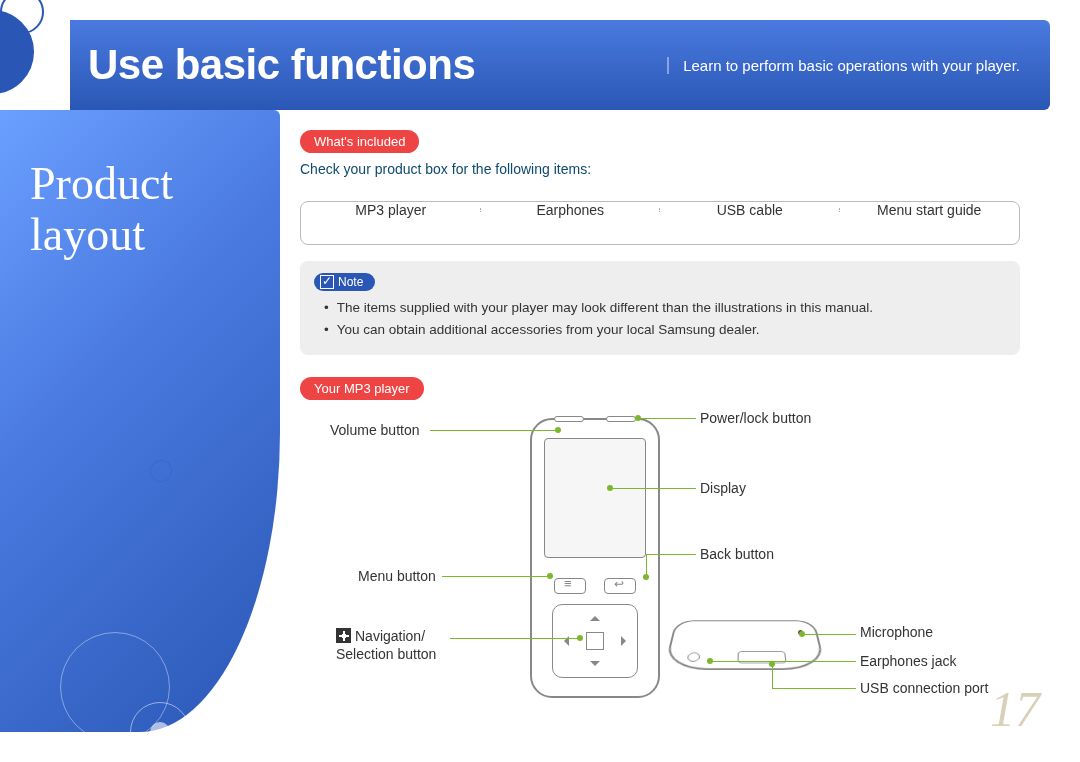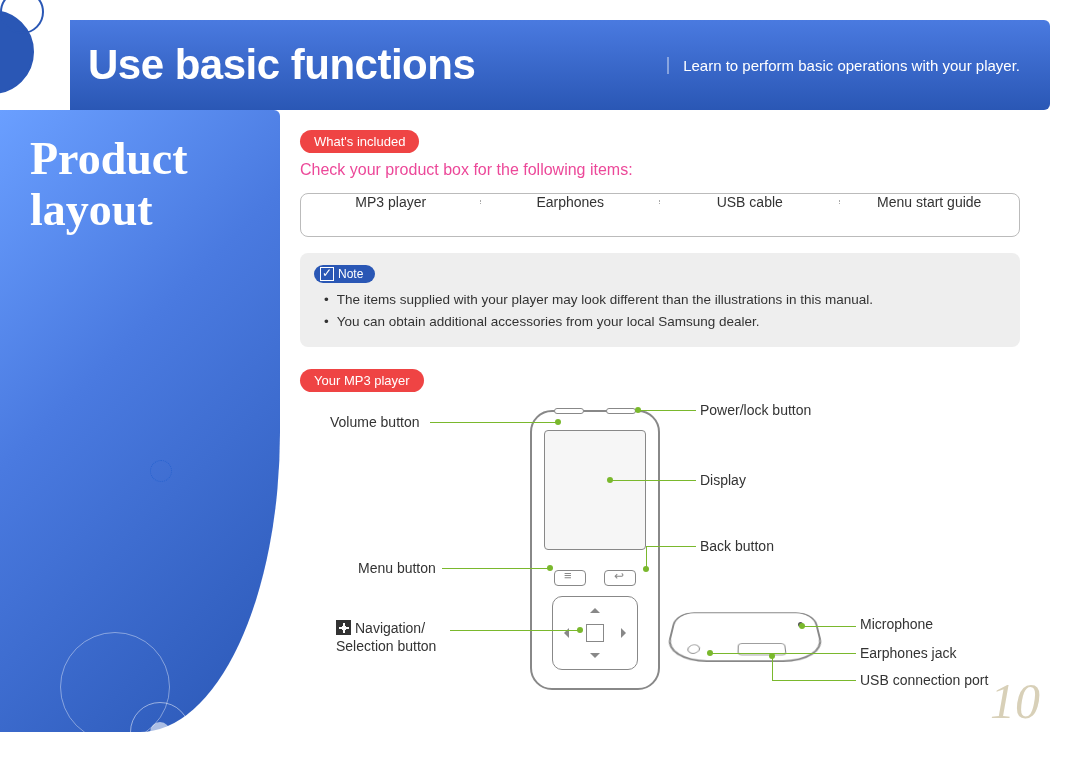--- a/index.html
+++ b/index.html
@@ -8,32 +8,32 @@
   .deco-circles { position:absolute; left:-30px; top:-30px; width:200px; height:200px; }
   .deco-circles::before, .deco-circles::after { content:""; position:absolute; border:2px solid #2a57b5; border-radius:50%; }
   .deco-circles::before { width:80px; height:80px; left:-20px; top:40px; background:#2a57b5; }
   .deco-circles::after { width:40px; height:40px; left:30px; top:20px; }
 
   .header { position:absolute; left:70px; top:20px; right:30px; height:90px; background:linear-gradient(to bottom,#4a7ae0,#2a57b5); border-radius:0 6px 6px 0; display:flex; align-items:center; padding-left:18px; }
   .header h1 { color:#fff; font-weight:700; font-size:42px; letter-spacing:-0.5px; flex:0 0 auto; }
   .header .sub { color:#fff; font-size:15px; margin-left:auto; margin-right:30px; border-left:2px solid rgba(255,255,255,0.4); padding-left:14px; }
 
   .left-panel { position:absolute; left:0; top:110px; width:280px; bottom:30px; background: linear-gradient(135deg,#6a9fff 0%, #4a7ae0 40%, #2a57b5 100%); border-top-right-radius:6px; border-bottom-right-radius:140px 300px; }
-  .left-panel .title { font-family: Georgia, 'Times New Roman', serif; font-size:46px; color:#fff; font-weight:700; padding:24px 0 0 30px; line-height:1.1; }
+  .left-panel .title { font-family: Georgia, 'Times New Roman', serif; font-size:46px; color:#fff; font-weight:400; padding:49px 0 0 30px; line-height:1.1; }
   
   .deco-circles2 { position:absolute; left:100px; bottom:60px; }
   .deco-c2a { width:110px; height:110px; border:1px solid rgba(255,255,255,0.4); border-radius:50%; position:absolute; left:-40px; top:-40px;}
   .deco-c2b { width:60px; height:60px; border:1px solid rgba(255,255,255,0.5); border-radius:50%; position:absolute; left:30px; top:30px;}
   .deco-c2c { width:20px; height:20px; background:rgba(255,255,255,0.6); border-radius:50%; position:absolute; left:50px; top:50px;}
   .deco-sml { position:absolute; left:150px; top:460px; width:22px; height:22px; border:1px dotted rgba(0,80,200,0.4); border-radius:50%; }
 
   .content { position:absolute; left:300px; right:60px; top:130px; bottom:30px; }
 
   .pill { display:inline-block; background:#ef4444; color:#fff; font-size:13px; border-radius:12px; padding:4px 14px; margin-bottom:8px; }
-  .subtitle-text { font-size:16px; color:#ec4899; margin-bottom:14px; }
+  .subtitle-text { font-size:14px; color:#0c4a6e; margin-bottom:24px; }
 
   .included-box { border:1px solid #bbb; border-radius:8px; display:flex; align-items:flex-start; height:44px; margin-bottom:16px; }
   .included-box .item { flex:1; text-align:center; font-size:14px; color:#333; position:relative; }
   .included-box .item:not(:last-child)::after { content:""; position:absolute; right:0; top:6px; bottom:6px; border-right:1px dotted #aaa; }
 
   .note-box { background:#eee; border-radius:8px; padding:12px 18px 12px 14px; font-size:13.5px; color:#333; margin-bottom:22px; position:relative; }
   .note-pill { display:inline-flex; align-items:center; background:#2a57b5; color:#fff; font-size:12px; border-radius:10px; padding:2px 12px 2px 6px; margin-bottom:8px; gap:4px;}
   .note-pill .chk { display:inline-block; width:14px; height:14px; border:1px solid #fff; position:relative; }
   .note-pill .chk::after { content:"✓"; position:absolute; left:1px; top:-2px; font-size:12px; }
   .note-box ul { list-style: none; padding-left:10px; }
@@ -174,16 +174,16 @@
 
     <span class="lbl" style="left:560px; top:245px;">Earphones jack</span>
     <span class="line lineH" style="left:410px; top:253px; width:146px;"></span>
       <span class="dot" style="left:407px; top:250px;"></span>
 
     <span class="lbl" style="left:560px; top:272px;">USB connection port</span>
     <span class="line lineH" style="left:472px; top:280px; width:84px;"></span>
     <span class="line lineV" style="left:472px; top:256px; height:24px;"></span>
       <span class="dot" style="left:469px; top:253px;"></span>
 
-    <span class="page-num" style="position:absolute; right:-20px; bottom:-10px;">10</span>
+    <span class="page-num" style="position:absolute; right:-20px; bottom:-10px;">17</span>
   </div>
 
 </div>
 
 </body></html>

